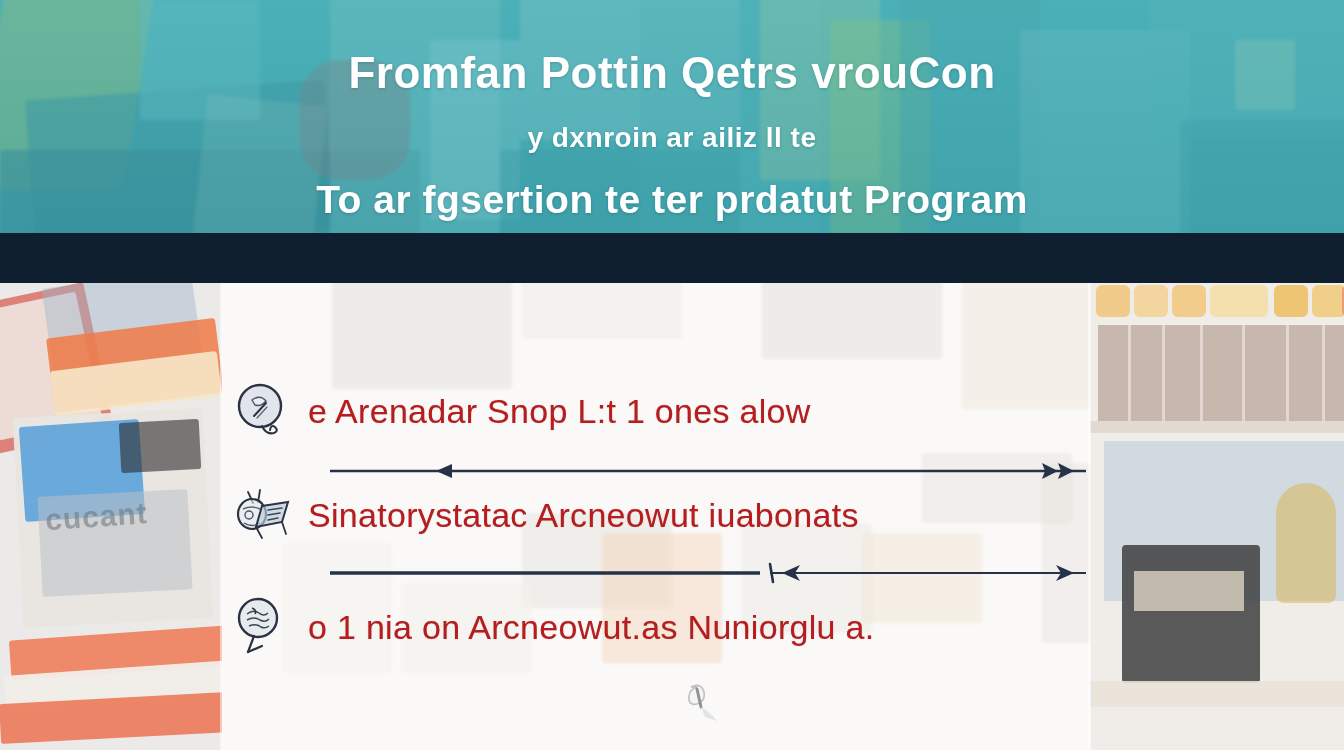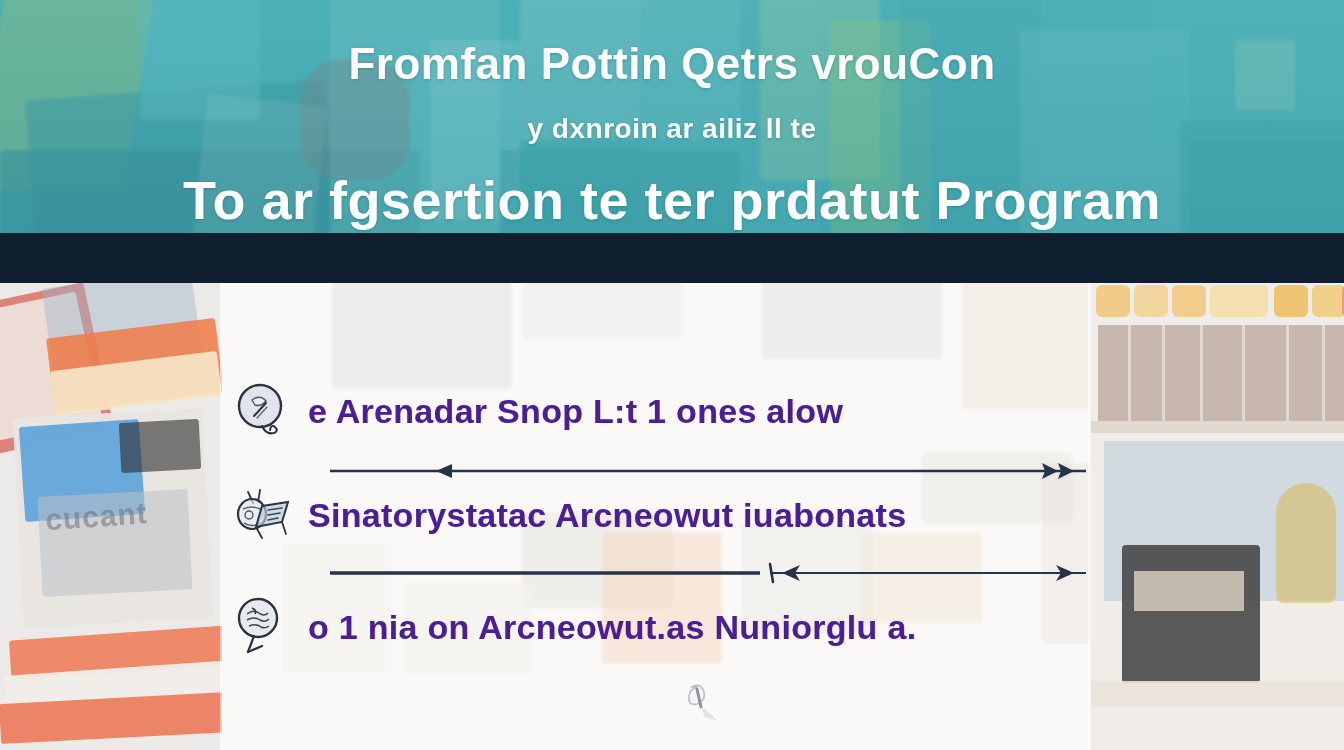--- a/index.html
+++ b/index.html
@@ -49,21 +49,21 @@
   .hdr-line {
     color:#ffffff;
     font-weight:bold;
     letter-spacing:.5px;
     text-align:center;
     text-shadow:0 1px 3px rgba(0,60,70,.25);
     white-space:nowrap;
   }
   .hdr-line.l1 { font-size:44px; }
   .hdr-line.l2 { font-size:28px; }
-  .hdr-line.l3 { font-size:54px; }
+  .hdr-line.l3 { font-size:39px; }
 
   
   .navy-band {
     position:absolute; left:0; top:233px; width:1344px; height:50px;
     background:#101f30;
     z-index:4;
   }
 
   
   .body-area {
@@ -132,22 +132,22 @@
     display:flex; align-items:center; gap:14px;
   }
   .row.r1 { top:96px; }
   .row.r2 { top:200px; }
   .row.r3 { top:312px;text-align:center; }
 
   .sk-icon { width:62px; height:62px; flex:0 0 62px; position:relative; }
   .sk-icon svg { display:block; }
 
   .row-text {
-    color:#4c1d95;
-    font-weight:bold;
+    color:#b91c1c;
+    font-weight:normal;
     font-size:34px;
     white-space:nowrap;
     letter-spacing:.3px;
     text-shadow:0 0 1px rgba(20,33,58,.25);
   }
 
   
   .arrow-line { position:absolute; left:108px; width:756px; height:24px; z-index:3;}
   .arrow-line.a1 { top:176px; }
   .arrow-line.a2 { top:278px; }

